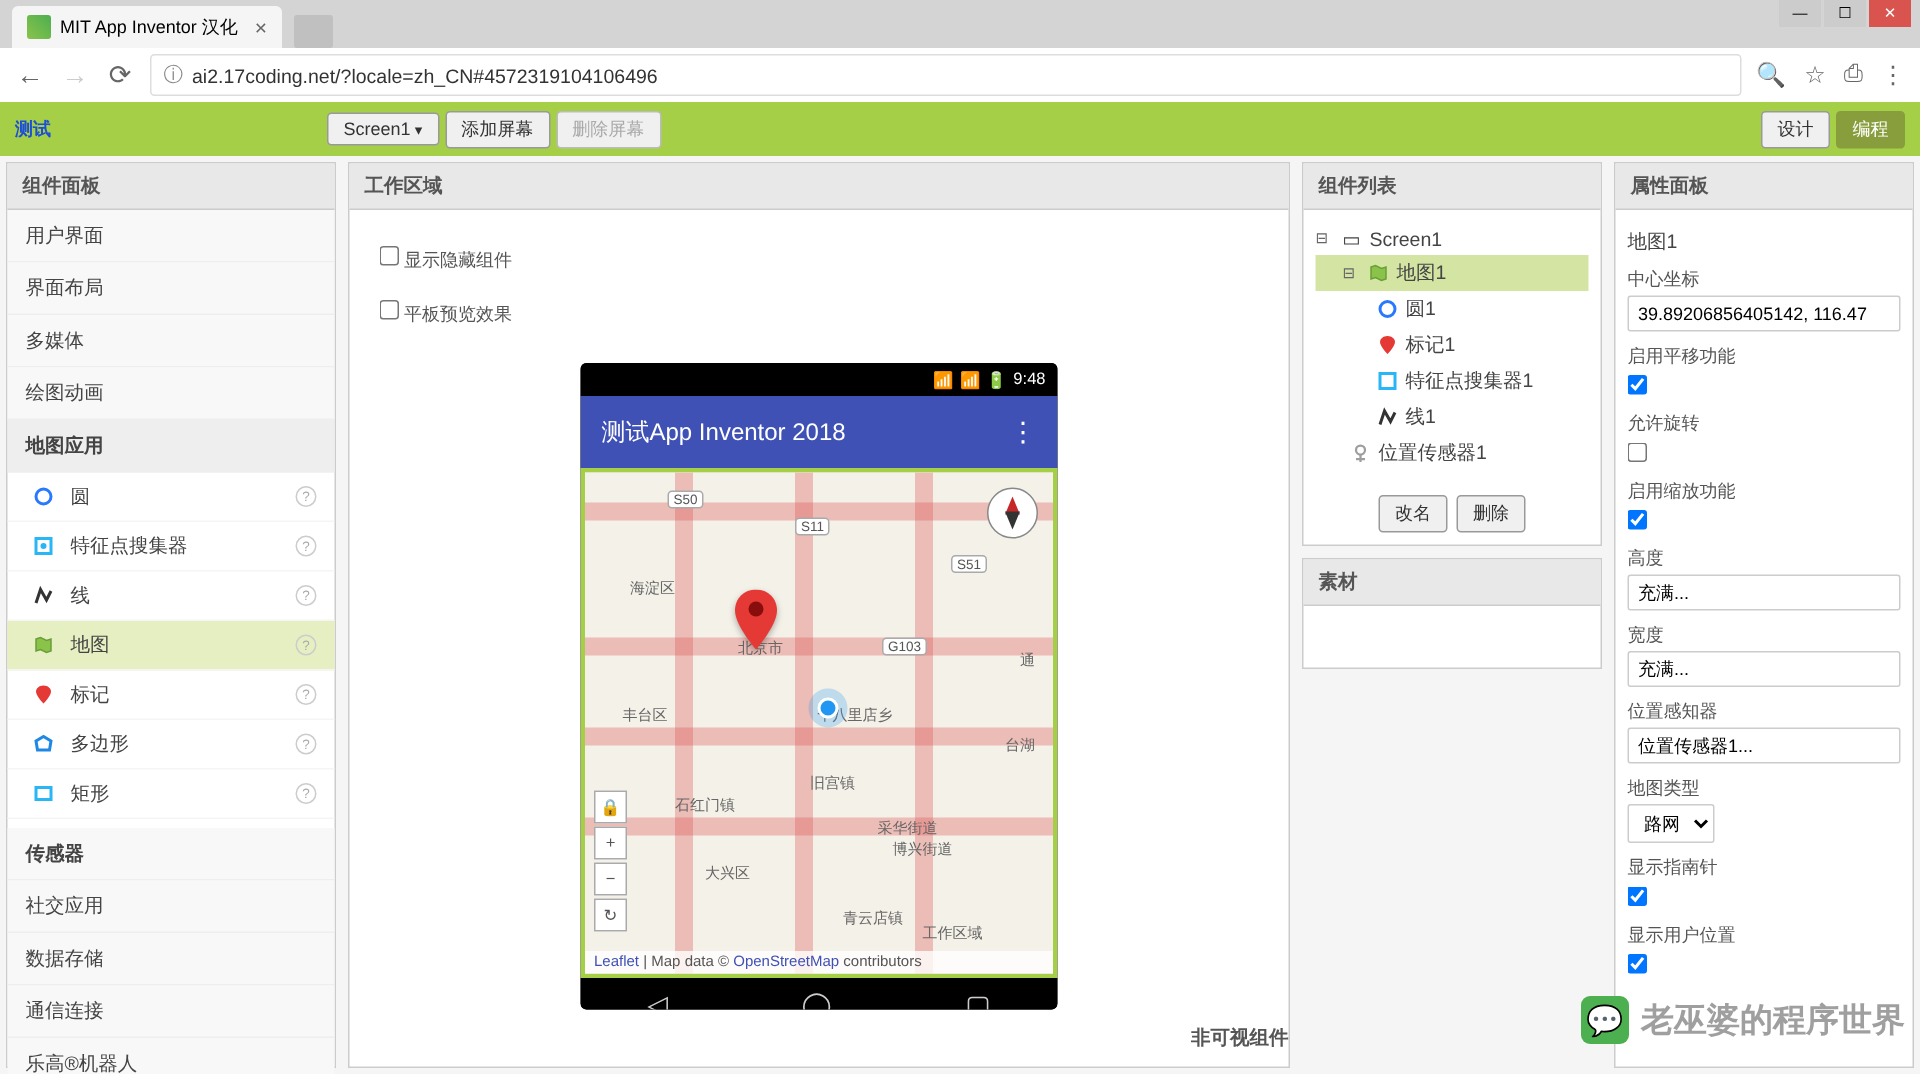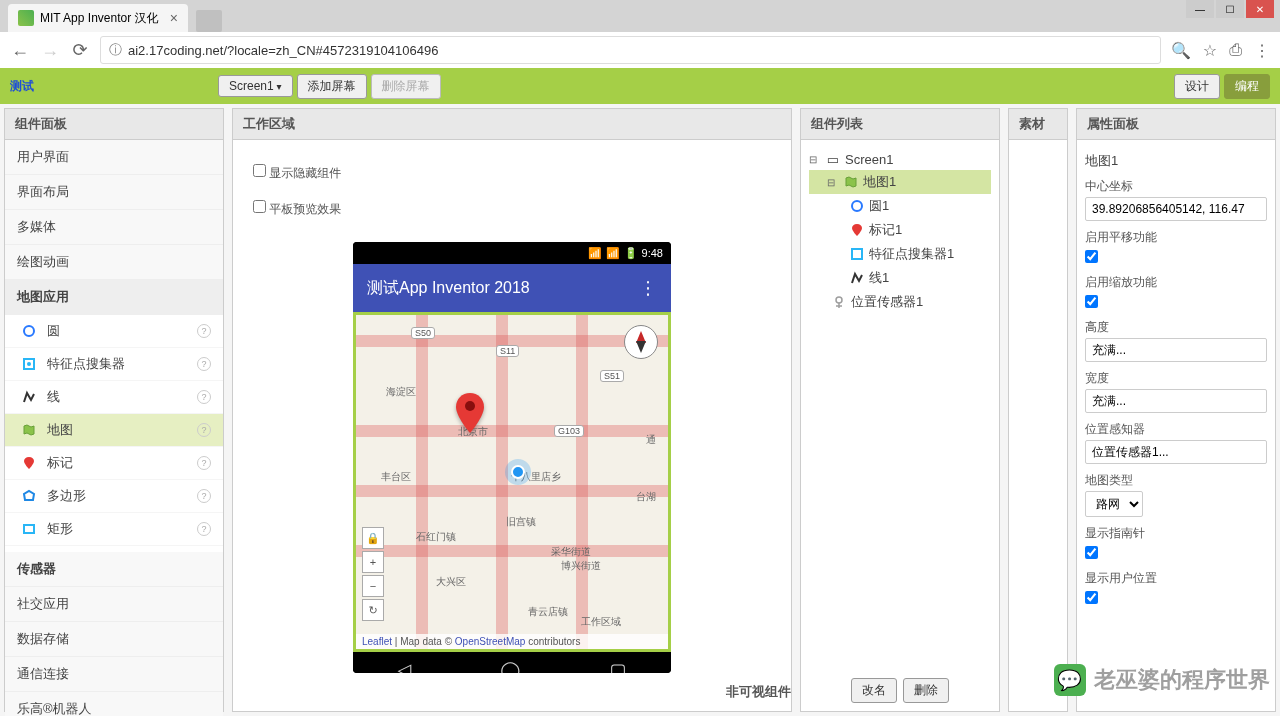--- a/index.html
+++ b/index.html
@@ -283,21 +283,21 @@
       </div>
       <div class="phone-nav">
         <span>◁</span>
         <span>◯</span>
         <span>▢</span>
       </div>
     </div>
     <div class="non-visual">非可视组件</div>
   </div>
 
-  <div style="display:flex;flex-direction:row">
+  <div style="display:flex;flex-direction:column">
     <div class="panel components">
       <div class="panel-header">组件列表</div>
       <div class="tree">
         <div class="tree-node">
           <span class="tree-toggle">⊟</span>
           <span class="tree-icon">▭</span>
           <span>Screen1</span>
         </div>
         <div class="tree-node tree-indent-1 selected">
           <span class="tree-toggle">⊟</span>
@@ -367,20 +367,24 @@
       <div class="prop-title">地图1</div>
       <div class="prop-group">
         <span class="prop-label">中心坐标</span>
         <input class="prop-input" value="39.89206856405142, 116.47" style="">
       </div>
       <div class="prop-group">
         <span class="prop-label">启用平移功能</span>
         <input type="checkbox" class="prop-check" checked="" style="">
       </div>
       <div class="prop-group">
+        <span class="prop-label">允许旋转</span>
+        <input type="checkbox" class="prop-check" style="">
+      </div>
+      <div class="prop-group">
         <span class="prop-label">启用缩放功能</span>
         <input type="checkbox" class="prop-check" checked="" style="">
       </div>
       <div class="prop-group">
         <span class="prop-label">高度</span>
         <input class="prop-input" value="充满..." style="">
       </div>
       <div class="prop-group">
         <span class="prop-label">宽度</span>
         <input class="prop-input" value="充满..." style="">

